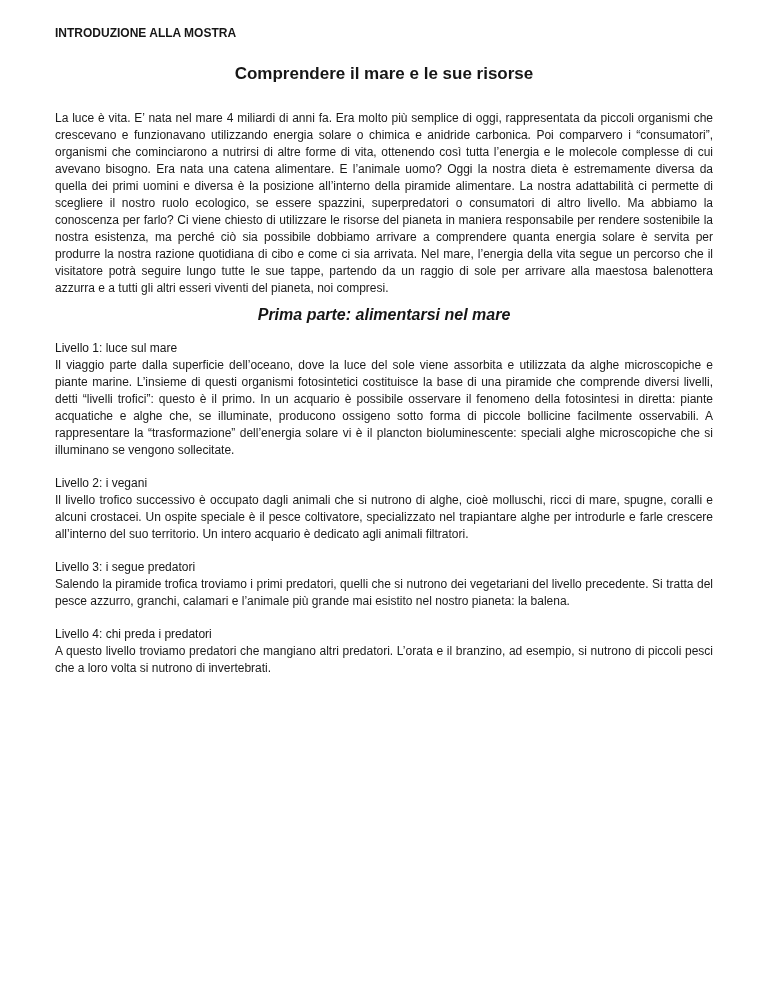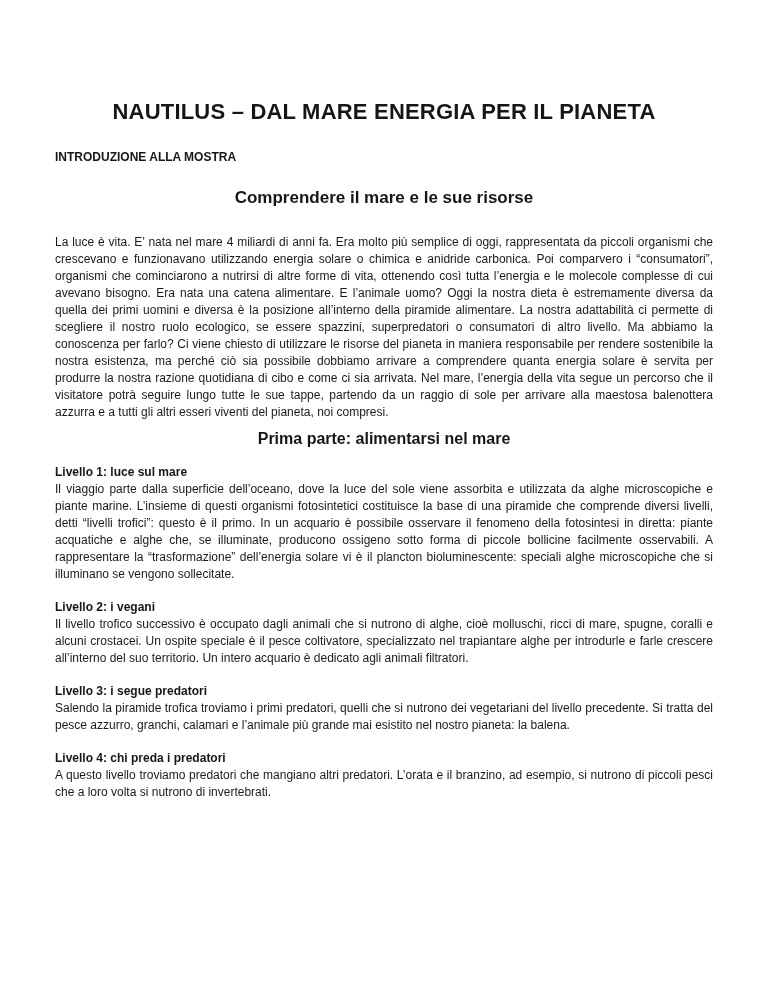--- a/index.html
+++ b/index.html
@@ -52,53 +52,53 @@
     margin: 26px 0 0 0;
     font-size: 12px;
     line-height: 17px;
     text-align: justify;
   }
   .part-heading {
     margin: 9px 0 0 0;
     font-size: 16px;
     line-height: 1.15;
     font-weight: bold;
+    font-style: italic;
     text-align: center;
     color: #161616;
   }
   p.part-intro {
     margin: 3px 0 0 0;
     font-size: 12px;
     line-height: 17px;
     text-align: justify;
   }
   .level-block {
     margin-top: 16px;
   }
   .level-heading {
     font-size: 12px;
     line-height: 17px;
-    font-weight: bold;
+    font-weight: normal;
     text-align: left;
     color: #161616;
   }
   .level-block p {
     margin: 0;
     font-size: 12px;
     line-height: 17px;
     text-align: justify;
   }
 </style>
 </head>
 <body>
 
 <div class="page">
   <div class="content">
 
-    <h1 class="doc-title">NAUTILUS – DAL MARE ENERGIA PER IL PIANETA</h1>
 
     <h2 class="doc-subtitle">INTRODUZIONE ALLA MOSTRA</h2>
 
     <h3 class="doc-tagline">Comprendere il mare e le sue risorse</h3>
 
     <p class="body-par">La luce è vita. E’ nata nel mare 4 miliardi di anni fa. Era molto più semplice di oggi, rappresentata da piccoli organismi che crescevano e funzionavano utilizzando energia solare o chimica e anidride carbonica. Poi comparvero i “consumatori”, organismi che cominciarono a nutrirsi di altre forme di vita, ottenendo così tutta l’energia e le molecole complesse di cui avevano bisogno. Era nata una catena alimentare. E l’animale uomo? Oggi la nostra dieta è estremamente diversa da quella dei primi uomini e diversa è la posizione all’interno della piramide alimentare. La nostra adattabilità ci permette di scegliere il nostro ruolo ecologico, se essere spazzini, superpredatori o consumatori di altro livello. Ma abbiamo la conoscenza per farlo? Ci viene chiesto di utilizzare le risorse del pianeta in maniera responsabile per rendere sostenibile la nostra esistenza, ma perché ciò sia possibile dobbiamo arrivare a comprendere quanta energia solare è servita per produrre la nostra razione quotidiana di cibo e come ci sia arrivata. Nel mare, l’energia della vita segue un percorso che il visitatore potrà seguire lungo tutte le sue tappe, partendo da un raggio di sole per arrivare alla maestosa balenottera azzurra e a tutti gli altri esseri viventi del pianeta, noi compresi.</p>
 
     <div class="part-heading">Prima parte: alimentarsi nel mare</div>
 
 

